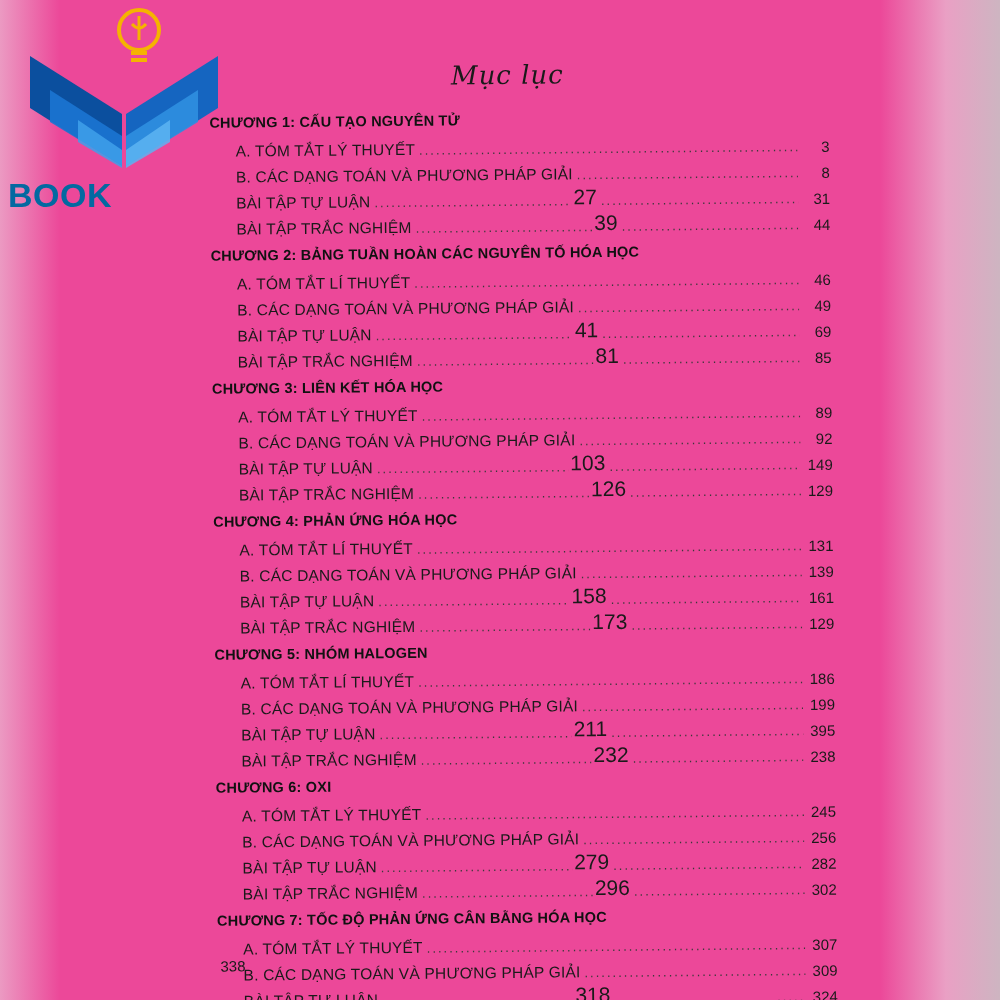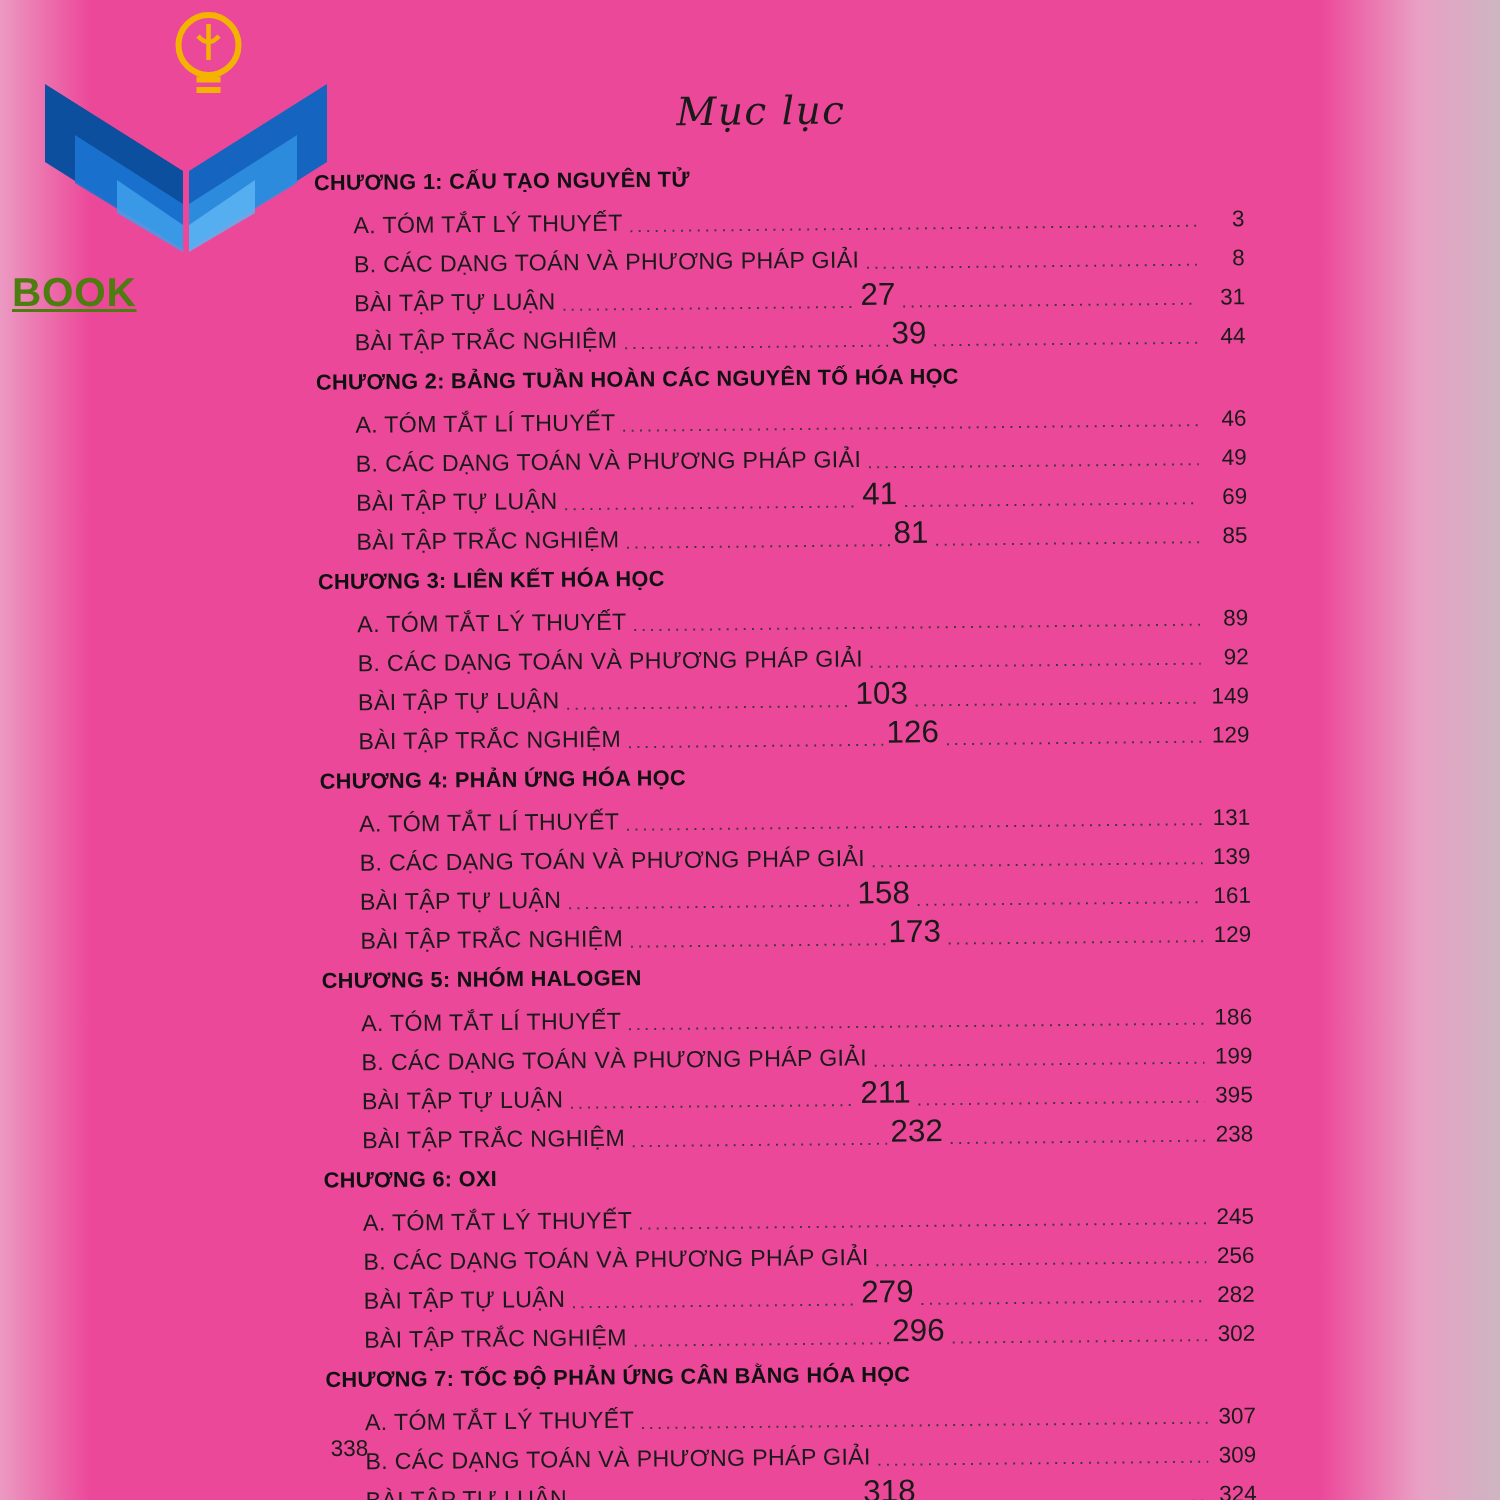--- a/index.html
+++ b/index.html
@@ -48,26 +48,25 @@
     align-items: center;
   }
   #brand .brand-left {
     font-size: 26px;
     font-weight: bold;
     letter-spacing: 0.5px;
     color: #3a3a3a;
     font-family: "Liberation Sans", sans-serif;
   }
   #brand .brand-right {
-    font-size: 27px;
+    font-size: 34px;
     font-weight: bold;
     letter-spacing: 0.5px;
-    color: #4d7c0f;
+    color: #0369a1;
     font-family: "Liberation Sans", sans-serif;
-    text-decoration: underline;
   }
 
   
   #page {
     position: absolute;
     left: 0;
     top: 0;
     width: 1000px;
     height: 1000px;
     background: #ec4899;

